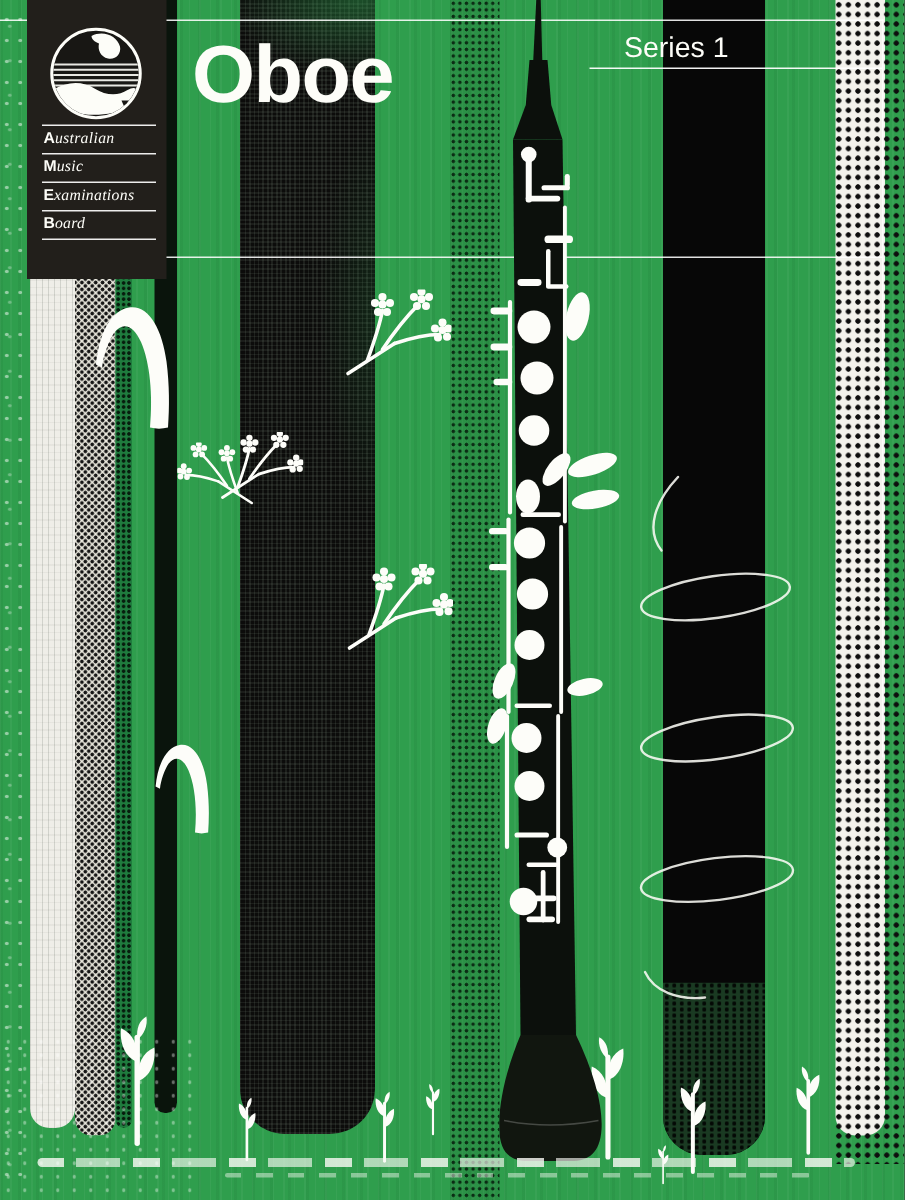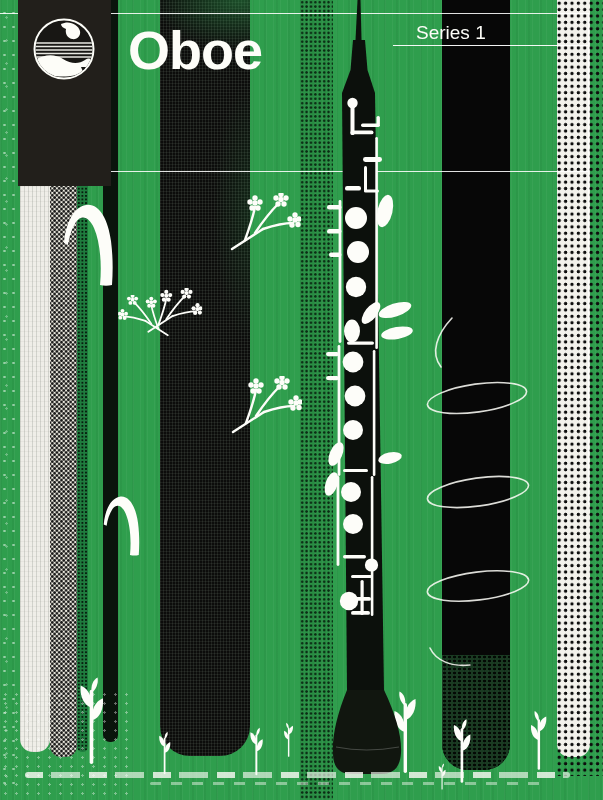--- a/index.html
+++ b/index.html
@@ -290,20 +290,26 @@
           <line x1="4" y1="30.5" x2="62" y2="30.5"></line>
           <line x1="4" y1="34" x2="62" y2="34"></line>
           <line x1="4" y1="37.5" x2="62" y2="37.5"></line>
           <line x1="5" y1="41" x2="61" y2="41"></line>
         </g>
         <path fill="#fdfdf8" d="M4,44 C14,38 24,38 32,43 C40,48 48,48 54,44 C58,41.5 61,42.5 60,46
           L57,52 L52,52 L54,56 C44,62 20,62 6,56 Z"></path>
         <path fill="#181714" d="M50,51 L58,51 L53,58 Z"></path>
       </g>
     </svg>
+    <div class="org-rows">
+      <div class="org-row"><span class="org-initial">A</span><span class="org-rest">ustralian</span></div>
+      <div class="org-row"><span class="org-initial">M</span><span class="org-rest">usic</span></div>
+      <div class="org-row"><span class="org-initial">E</span><span class="org-rest">xaminations</span></div>
+      <div class="org-row last"><span class="org-initial">B</span><span class="org-rest">oard</span></div>
+    </div>
   </div>
 
   <div class="abs title">Oboe</div>
   <div class="abs series">Series 1</div>
 
   <div class="abs chalk1"></div>
   <div class="abs chalk2"></div>
   <div class="abs corner-speckle"></div>
 
 </div>

